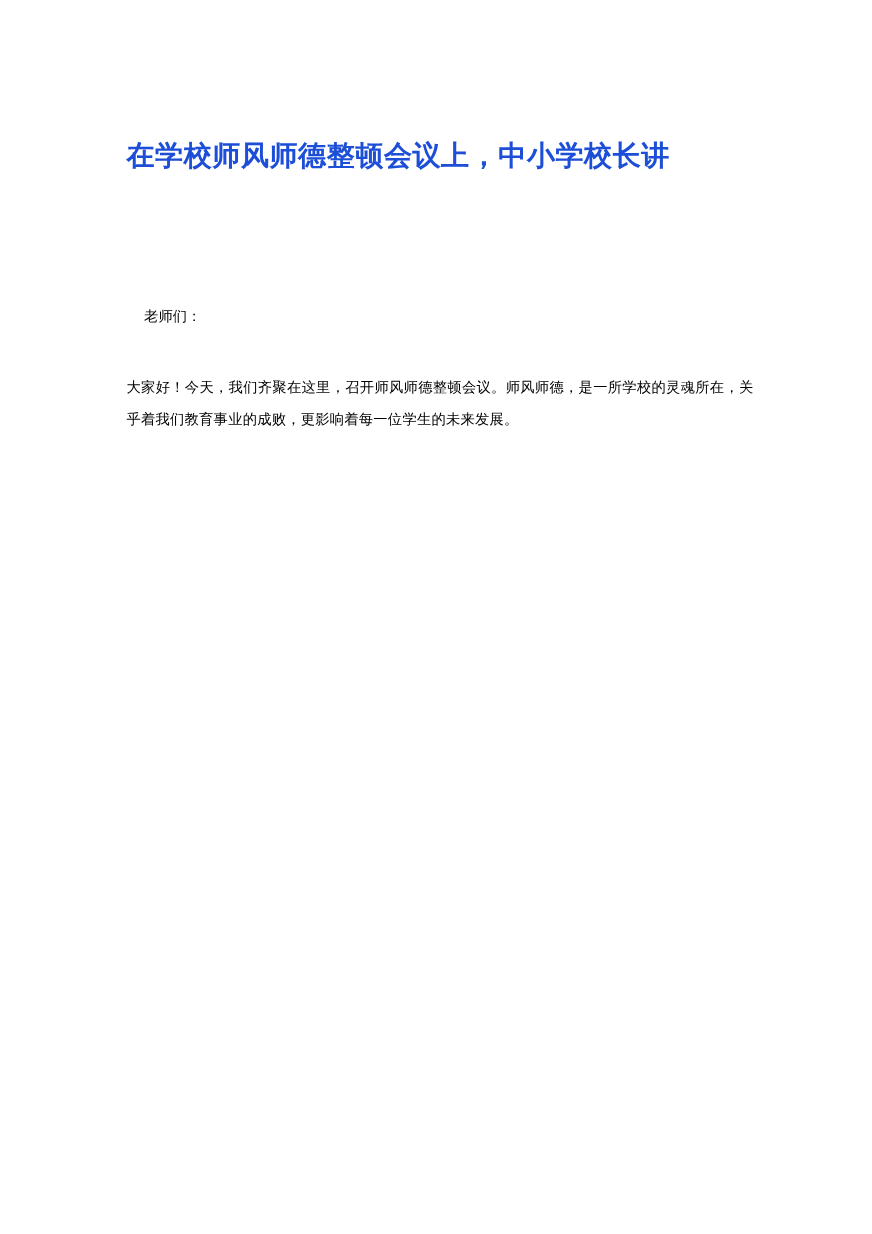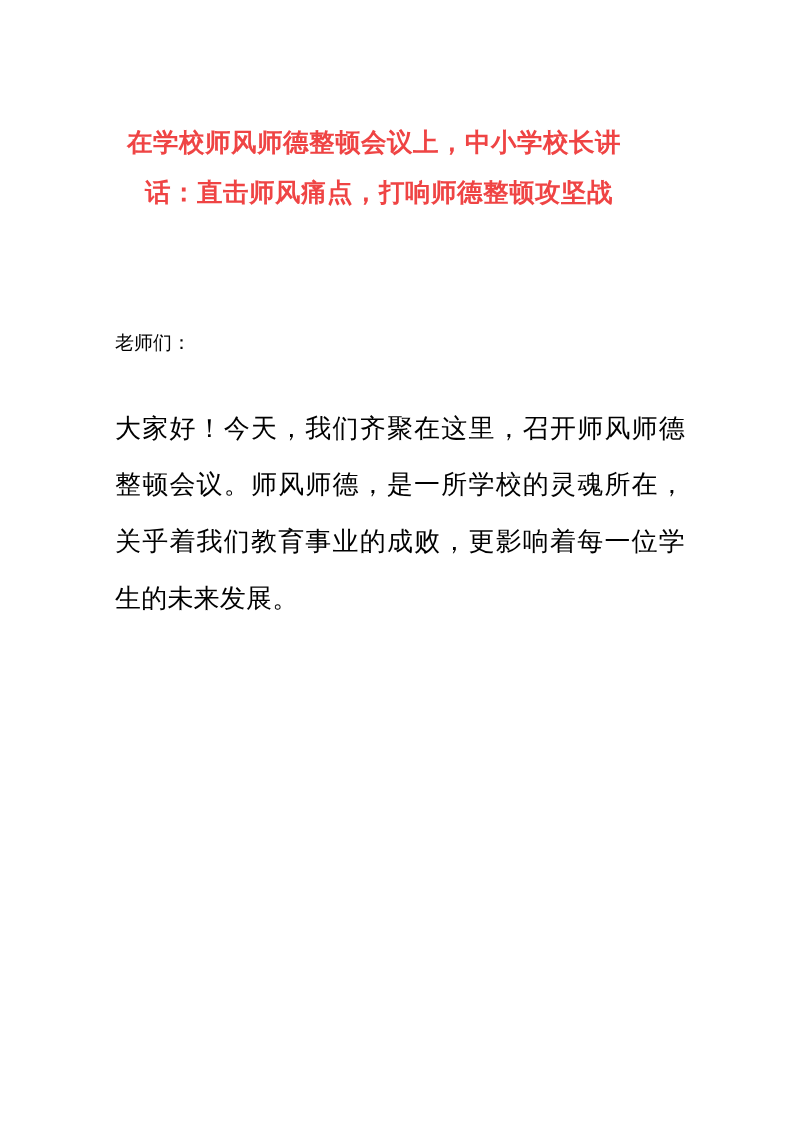--- a/index.html
+++ b/index.html
@@ -22,58 +22,57 @@
     background: #ffffff;
     position: relative;
   }
   .doc-title {
     font-size: 25.5px;
     font-weight: bold;
     line-height: 1.95;
     letter-spacing: 0.5px;
     text-align: justify;
     text-align-last: left;
-    margin: 0 0 0 12px;
-    color: #ef4444;
+    margin: 0 0 0 0;
+    color: #1d4ed8;
   }
   .title-line {
     display: block;
     white-space: nowrap;
   }
   .title-line.second {
     text-indent: 18px;
   }
   .spacer-after-title {
     height: 108px;
   }
   .salutation {
-    font-size: 19px;
+    font-size: 13px;
     line-height: 1.9;
-    margin: 0 0 38px 0;
+    margin: 0 0 38px 16px;
   }
   .body-para {
-    font-size: 26px;
+    font-size: 13px;
     line-height: 2.18;
     text-align: justify;
     text-align-last: left;
     margin: 0 0 30px 0;
     letter-spacing: 0.2px;
   }
   .body-para:last-child {
     margin-bottom: 0;
   }
 </style>
 </head>
 <body>
 
 <div class="page">
 
   <h1 class="doc-title">
     <span class="title-line first">在学校师风师德整顿会议上，中小学校长讲</span>
-    <span class="title-line second">话：直击师风痛点，打响师德整顿攻坚战</span>
   </h1>
 
   <div class="spacer-after-title"></div>
 
   <p class="salutation">老师们：</p>
 
   <p class="body-para">大家好！今天，我们齐聚在这里，召开师风师德整顿会议。师风师德，是一所学校的灵魂所在，关乎着我们教育事业的成败，更影响着每一位学生的未来发展。</p>
 
 
 </div>

